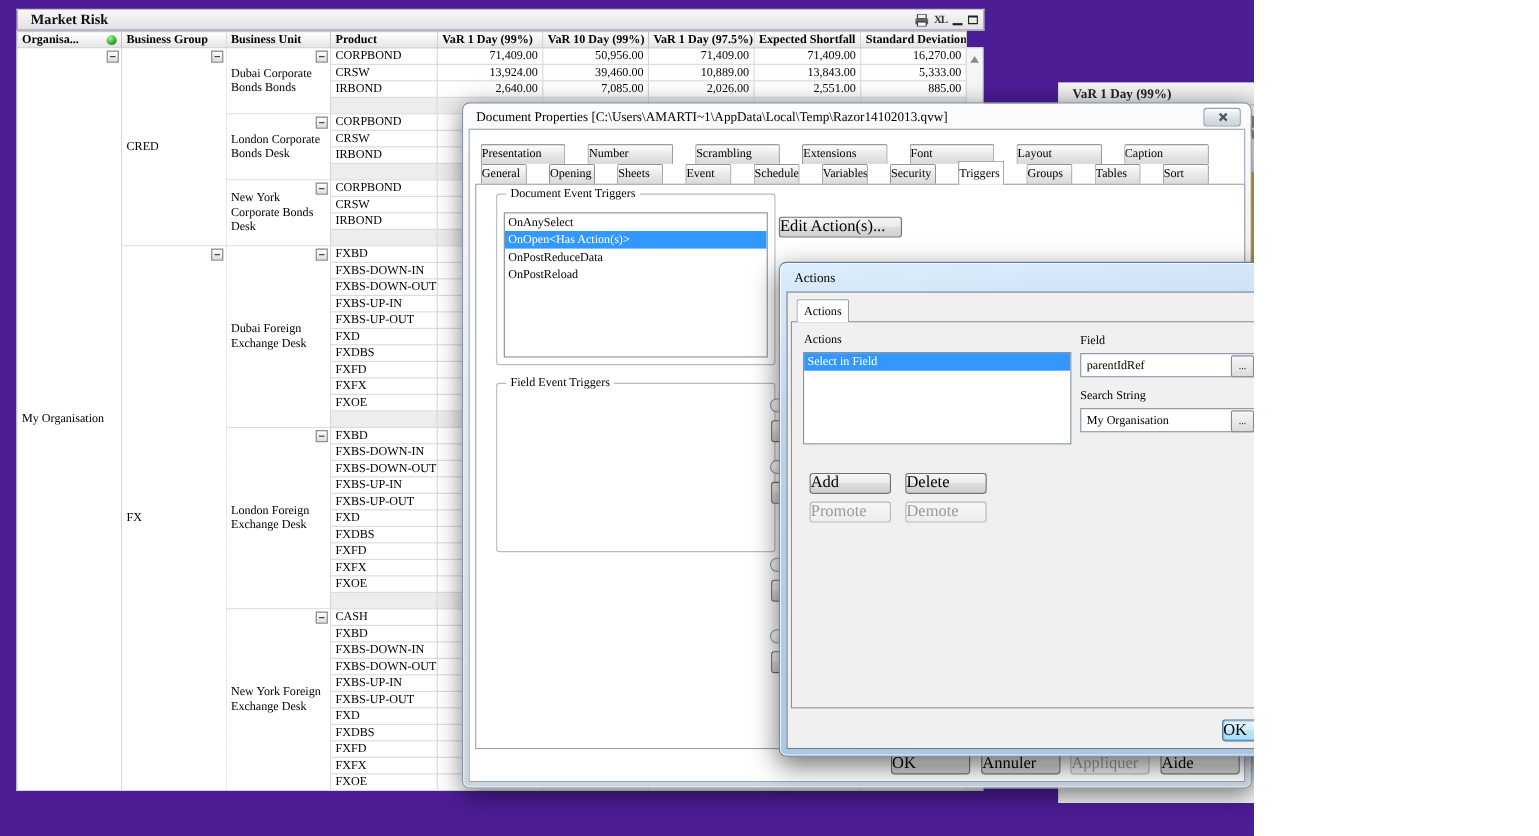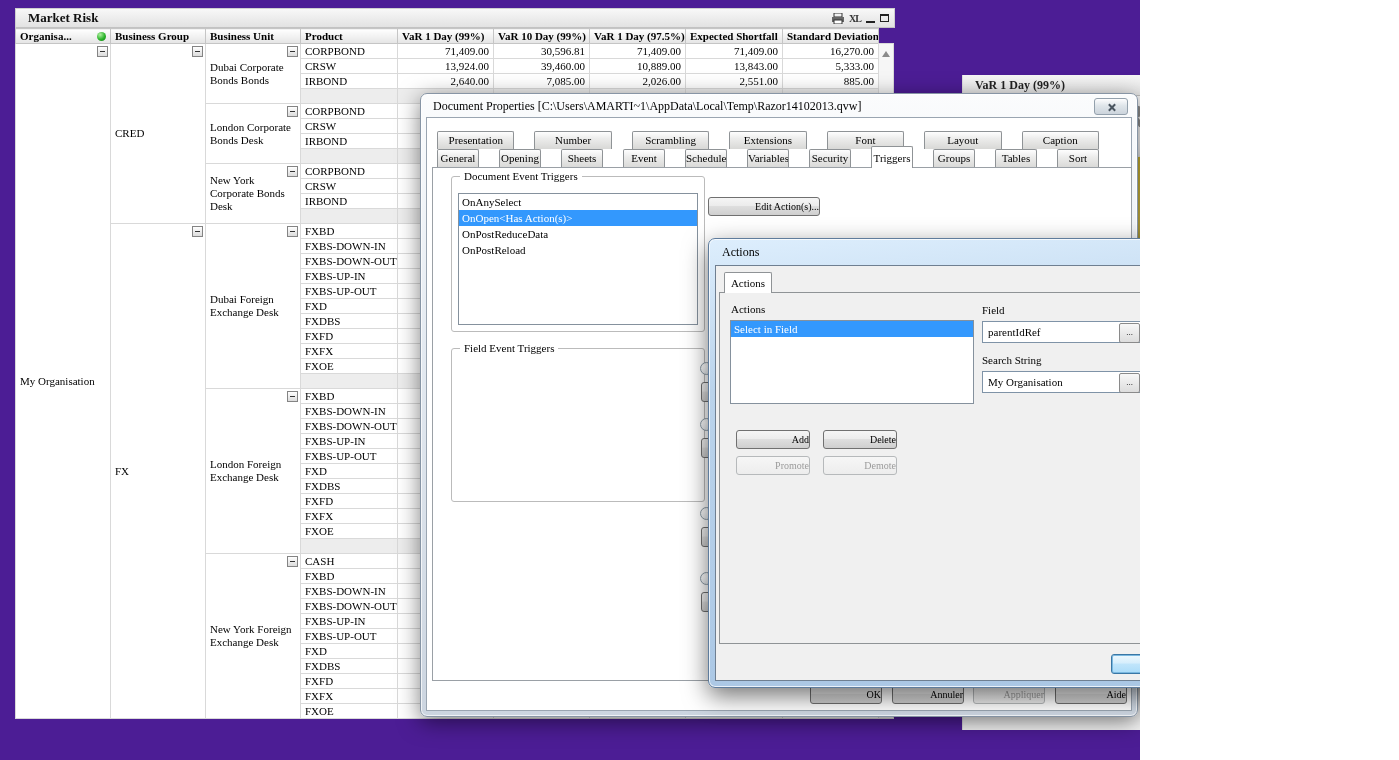--- a/index.html
+++ b/index.html
@@ -37,21 +37,21 @@
       border-left:1px solid #dedede;overflow:hidden}
   .chart-cap{height:20px;background:linear-gradient(#f6f6f6,#e6e6e6);border-bottom:1px solid #bfbfbf;
       display:flex;align-items:center;padding-left:12px;font-size:12px;font-weight:bold;color:#222}
   .watermark{position:absolute;left:120px;top:22px;font-size:34px;font-weight:bold;color:#8d8d8d;white-space:nowrap}
   .pie{position:absolute;left:-62px;top:80px;width:550px;height:400px;border-radius:50%;
       filter:drop-shadow(0 10px 14px rgba(0,0,0,.35))}
   .pie:after{content:"";position:absolute;inset:0;border-radius:50%;
       background:radial-gradient(ellipse at 50% 30%,rgba(255,255,255,.28),rgba(255,255,255,0) 45%,rgba(0,0,0,.18) 95%)}
 
   
-  .btn{border:1px solid #707070;border-radius:3px;color:#000;font-size:10px;text-align:right;
+  .btn{border:1px solid #707070;border-radius:3px;color:#000;font-size:15px;text-align:left;
       box-sizing:border-box;background:linear-gradient(#f5f5f5,#ececec 45%,#dedede 50%,#cfcfcf);position:absolute}
   .btn.dis{color:#9b9b9b;border-color:#b6b9bb;background:linear-gradient(#f6f6f6,#ededed)}
   .btn.def{border-color:#3a77a5;background:linear-gradient(#edf8fe,#d6eefc 45%,#c0e5fb 50%,#abdcf9);
       box-shadow:inset 0 0 0 1px #7ab8e0}
   .gbox{position:absolute;border:1px solid #bbbbbb;border-radius:3px}
   .gbox>.lbl{position:absolute;top:-7px;left:8px;background:#fff;padding:0 4px;font-size:11px;white-space:nowrap}
   .lb{position:absolute;background:#fff;border:1px solid #85919d;font-size:11px;overflow:hidden}
   .lb .it{height:16px;line-height:16px;padding-left:3px;white-space:nowrap}
   .lb .it.sel{background:#3398fd;color:#fff}
   .xg{position:relative;display:inline-block;width:9px;height:9px}
@@ -66,21 +66,21 @@
       background:linear-gradient(#fbfcfd,#e4eaf1 40%,#ccd5e0);border:1px solid #8795a5;box-sizing:border-box;
       box-shadow:0 5px 22px rgba(0,0,0,.5),inset 0 0 0 1px rgba(255,255,255,.7)}
   .dlg-doc .ttl{position:absolute;left:12px;top:5px;font-size:12px;white-space:nowrap}
   .close-gray{position:absolute;top:4px;right:9px;width:34px;height:17px;border:1px solid #93a0ac;border-radius:3px;
       background:linear-gradient(#fdfdfe,#dfe5ea 45%,#ccd4dc);text-align:center;line-height:15px;box-sizing:border-box}
   .client-doc{position:absolute;left:5px;top:23px;right:5px;bottom:5px;background:#fff;border:1px solid #9aa5b1}
   .tabs{position:absolute;display:flex}
   .tabs-r1{left:10px;top:13px;right:12px;height:18px}
   .tabs-r2{left:10px;top:31px;right:12px;height:19px}
   .tab{flex:1;margin-right:20px;border:1px solid #8f9396;border-bottom:none;border-radius:2px 2px 0 0;
-      background:linear-gradient(#fefefe,#ececeb 40%,#d8d8d6);font-size:11px;text-align:center;padding-top:2px;
+      background:linear-gradient(#fefefe,#ececeb 40%,#d8d8d6);font-size:11px;padding-top:2px;
       box-sizing:border-box;overflow:hidden;white-space:nowrap}
   .tab.active{background:#fff;position:relative;z-index:6;margin-top:-3px;height:22px;padding-top:5px}
   .panel-doc{position:absolute;left:5px;top:49px;width:698px;height:512px;border:1px solid #9aa0a6;background:#fff}
   .gb1{left:18px;top:8px;width:252px;height:154px}
   .gb2{left:18px;top:180px;width:252px;height:152px}
   .gb3{left:18px;top:342px;width:252px;height:122px}
   .lb1{left:6px;top:16px;width:238px;height:130px}
   .lb2{left:6px;top:20px;width:238px;height:124px}
   .lb3{left:6px;top:18px;width:238px;height:96px}
   .lb2 .sb{position:absolute;right:0;top:0;width:15px;height:100%;background:#f0f0f0;border-left:1px solid #c8c8c8}
@@ -169,21 +169,21 @@
                 <i></i>
               </span><span>My Organisation</span></td>
             <td class="dim" rowspan="12"><span class="col-icon">
                 <i></i>
               </span><span>CRED</span></td>
             <td class="dim" rowspan="4"><span class="col-icon">
                 <i></i>
               </span><span>Dubai Corporate Bonds Bonds</span></td>
             <td>CORPBOND</td>
             <td class="val">71,409.00</td>
-            <td class="val">30,596.81</td>
+            <td class="val">50,956.00</td>
             <td class="val">71,409.00</td>
             <td class="val">71,409.00</td>
             <td class="val">16,270.00</td>
           </tr>
           <tr>
             <td>CRSW</td>
             <td class="val">13,924.00</td>
             <td class="val">39,460.00</td>
             <td class="val">10,889.00</td>
             <td class="val">13,843.00</td>

